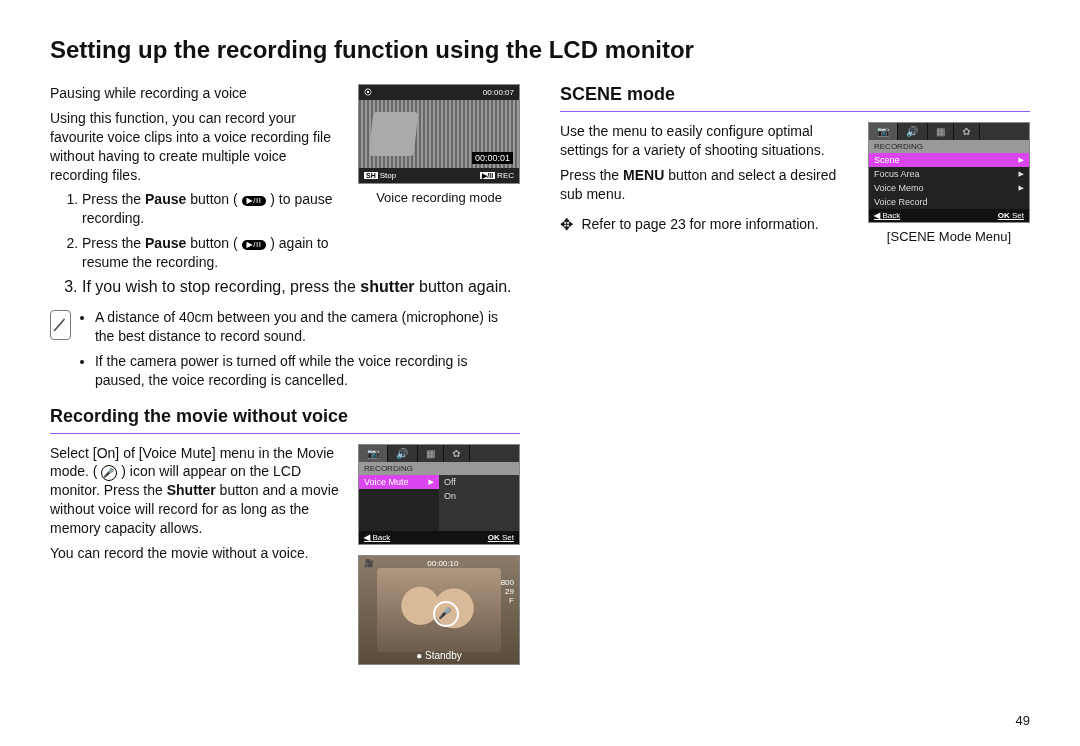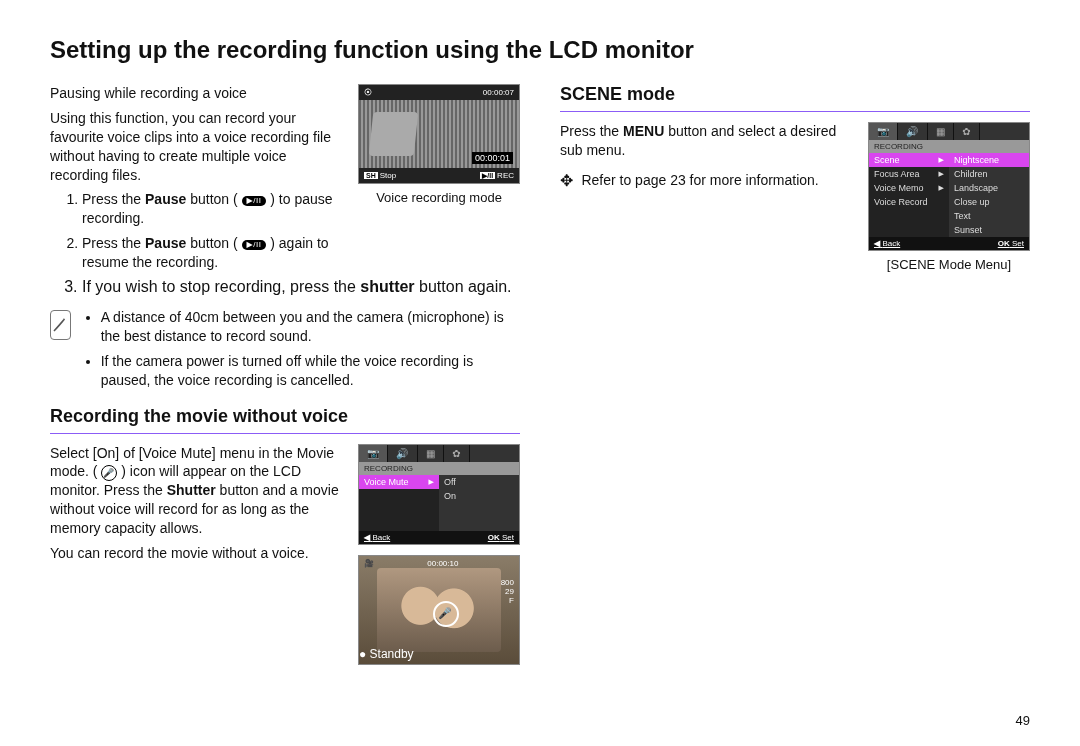--- a/index.html
+++ b/index.html
@@ -44,21 +44,21 @@
   }
   p { margin: 0 0 6px 0; }
   ol {
     margin: 4px 0 6px 0;
     padding-left: 32px;
   }
   ol li { margin-bottom: 6px; }
   .note-row {
     display: flex;
     align-items: flex-start;
-    gap: 10px;
+    gap: 4px;
     margin-top: 12px;
   }
   .note-icon {
     width: 28px;
     height: 28px;
     border: 1px solid #777;
     border-radius: 4px;
     display: flex;
     align-items: center;
     justify-content: center;
@@ -200,22 +200,22 @@
   }
   .lcd-photo-right {
     position: absolute; top: 22px; right: 5px; font-size: 8px; color: #fff; text-align: right;
   }
   .lcd-photo-mute {
     position: absolute; top: 42%; left: 46%;
     width: 22px; height: 22px; border: 2px solid #fff; border-radius: 50%;
     display: flex; align-items: center; justify-content: center; color: #fff; font-size: 11px;
   }
   .lcd-photo-footer {
-    position: absolute; bottom: 3px; left: 0; right: 0; 
-    font-size: 12px; color: #fff;
+    position: absolute; bottom: 3px; left: 0; right: 0; text-align: center;
+    font-size: 10px; color: #fff;
   }
   .page-number {
     position: absolute; bottom: 18px; right: 50px; font-size: 13px;
   }
   .fig-stack { display: flex; flex-direction: column; gap: 10px; }
   .tri { font-size: 7px; }
 </style>
 </head>
 <body>
 
@@ -342,20 +342,21 @@
       </div>
     </div>
 
   </div>
 
   <div class="col">
     <h2 class="section-title" style="margin-top:0">SCENE mode</h2>
 
     <div class="block">
       <div class="text-col">
+        <p>Use the menu to easily configure optimal settings for a variety of shooting situations.</p>
         <p>
           <span>Press the </span><b>MENU</b><span> button and select a desired sub menu.</span>
         </p>
         <div class="ref-row">
           <span class="ref-icon">✥</span>
           <span>Refer to page 23 for more information.</span>
         </div>
       </div>
       <div>
         <div class="lcd">
@@ -378,28 +379,20 @@
                     <span class="tri">▶</span>
                   </div>
                 <div class="lcd-menu-row">
                     <span>Voice Memo</span>
                     <span class="tri">▶</span>
                   </div>
                 <div class="lcd-menu-row">
                     <span>Voice Record</span>
                   </div>
               </div>
-              <div class="lcd-menu-right">
-                <div class="lcd-menu-row sel">Nightscene</div>
-                <div class="lcd-menu-row">Children</div>
-                <div class="lcd-menu-row">Landscape</div>
-                <div class="lcd-menu-row">Close up</div>
-                <div class="lcd-menu-row">Text</div>
-                <div class="lcd-menu-row">Sunset</div>
-              </div>
             </div>
             <div class="lcd-menu-footer">
               <span><b>◀</b> <span>Back</span></span>
               <span><b>OK</b> <span>Set</span></span>
             </div>
           </div>
         </div>
         <div class="caption">[SCENE Mode Menu]</div>
       </div>
     </div>

